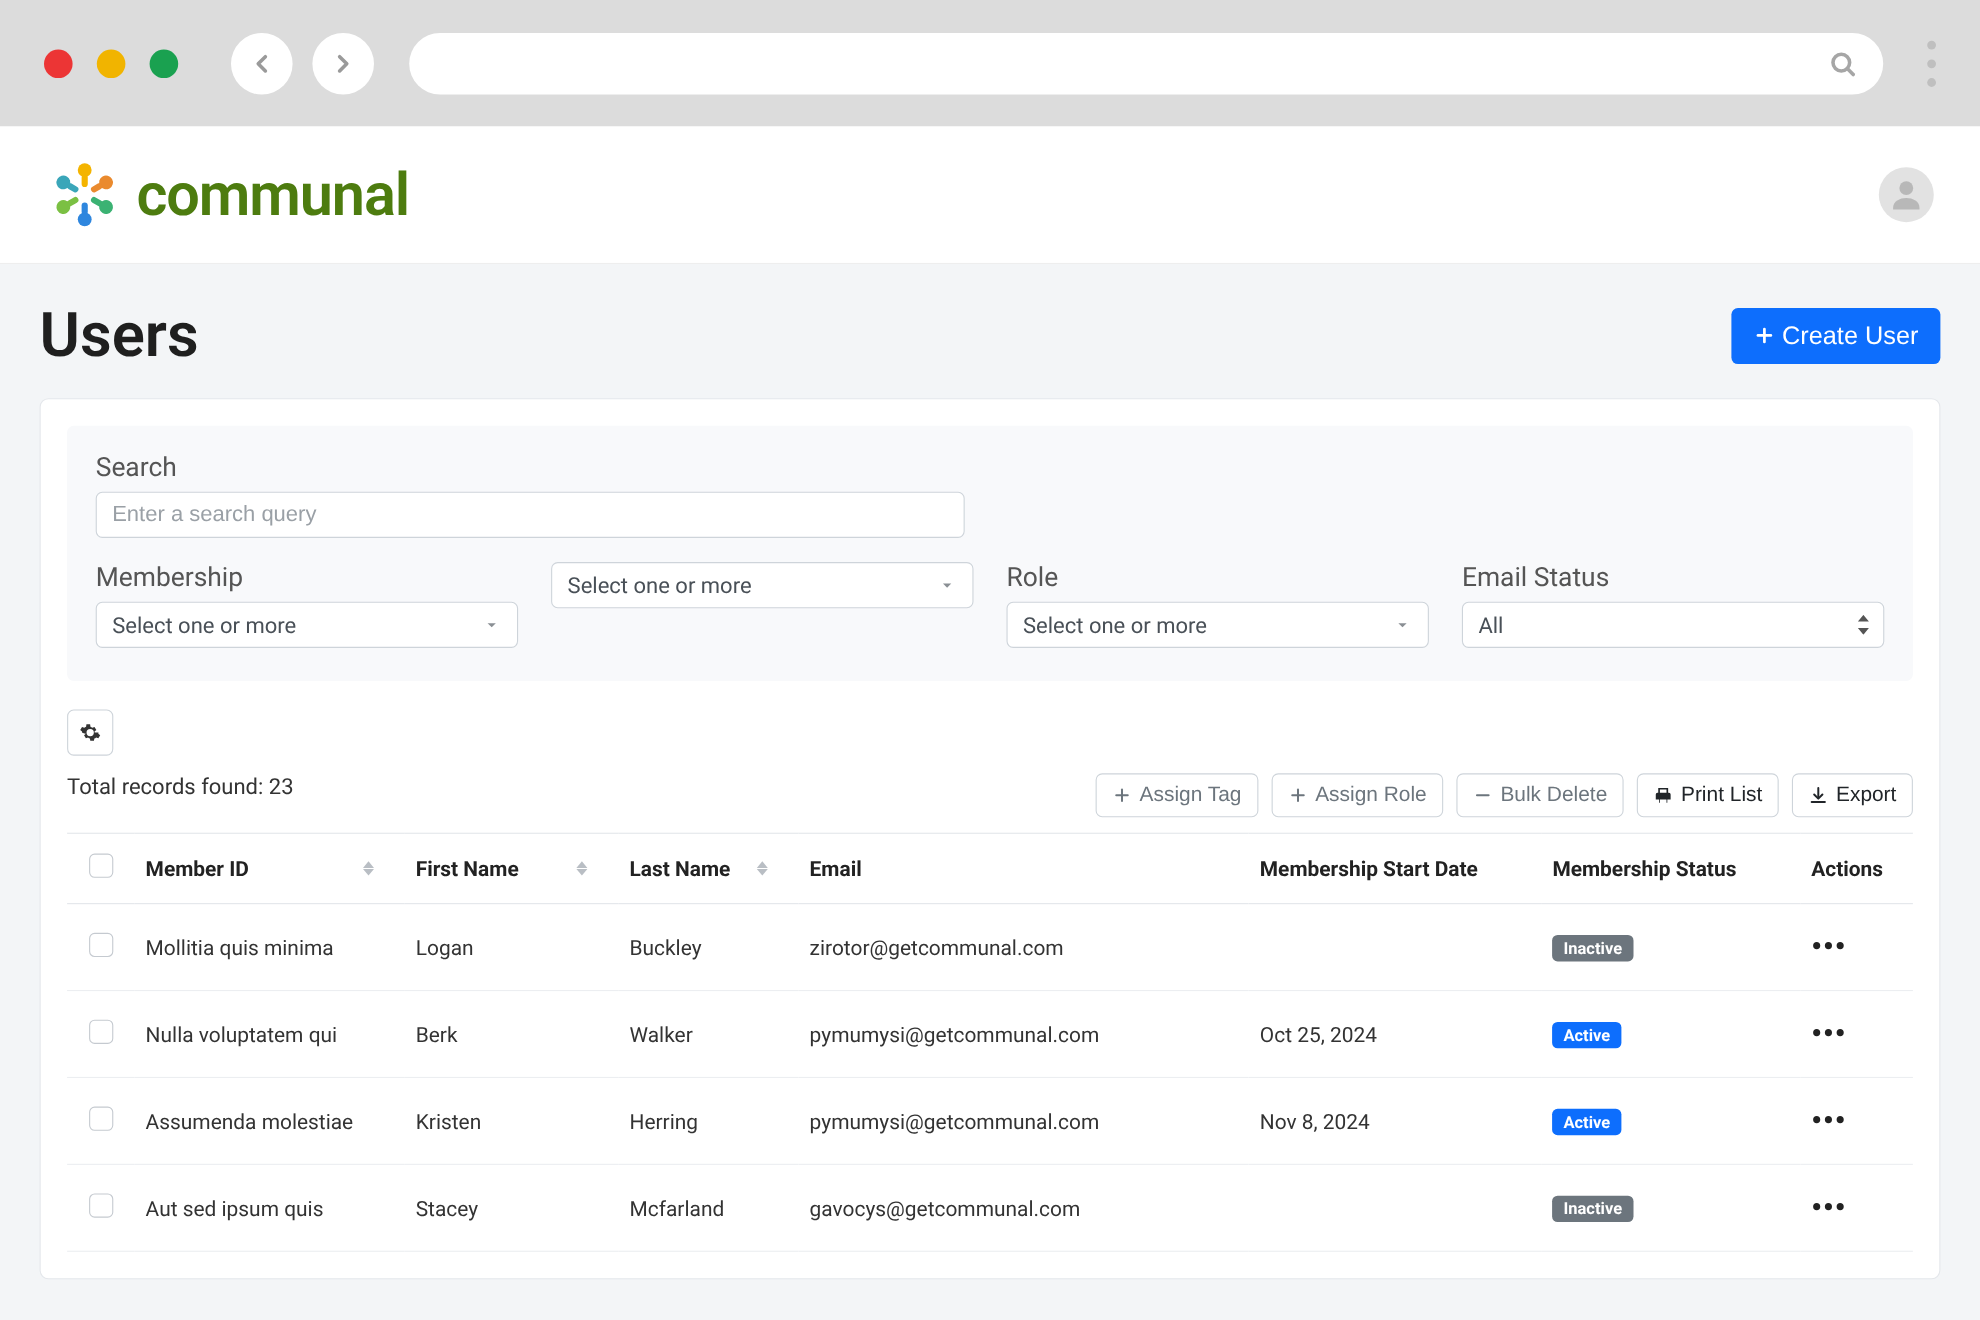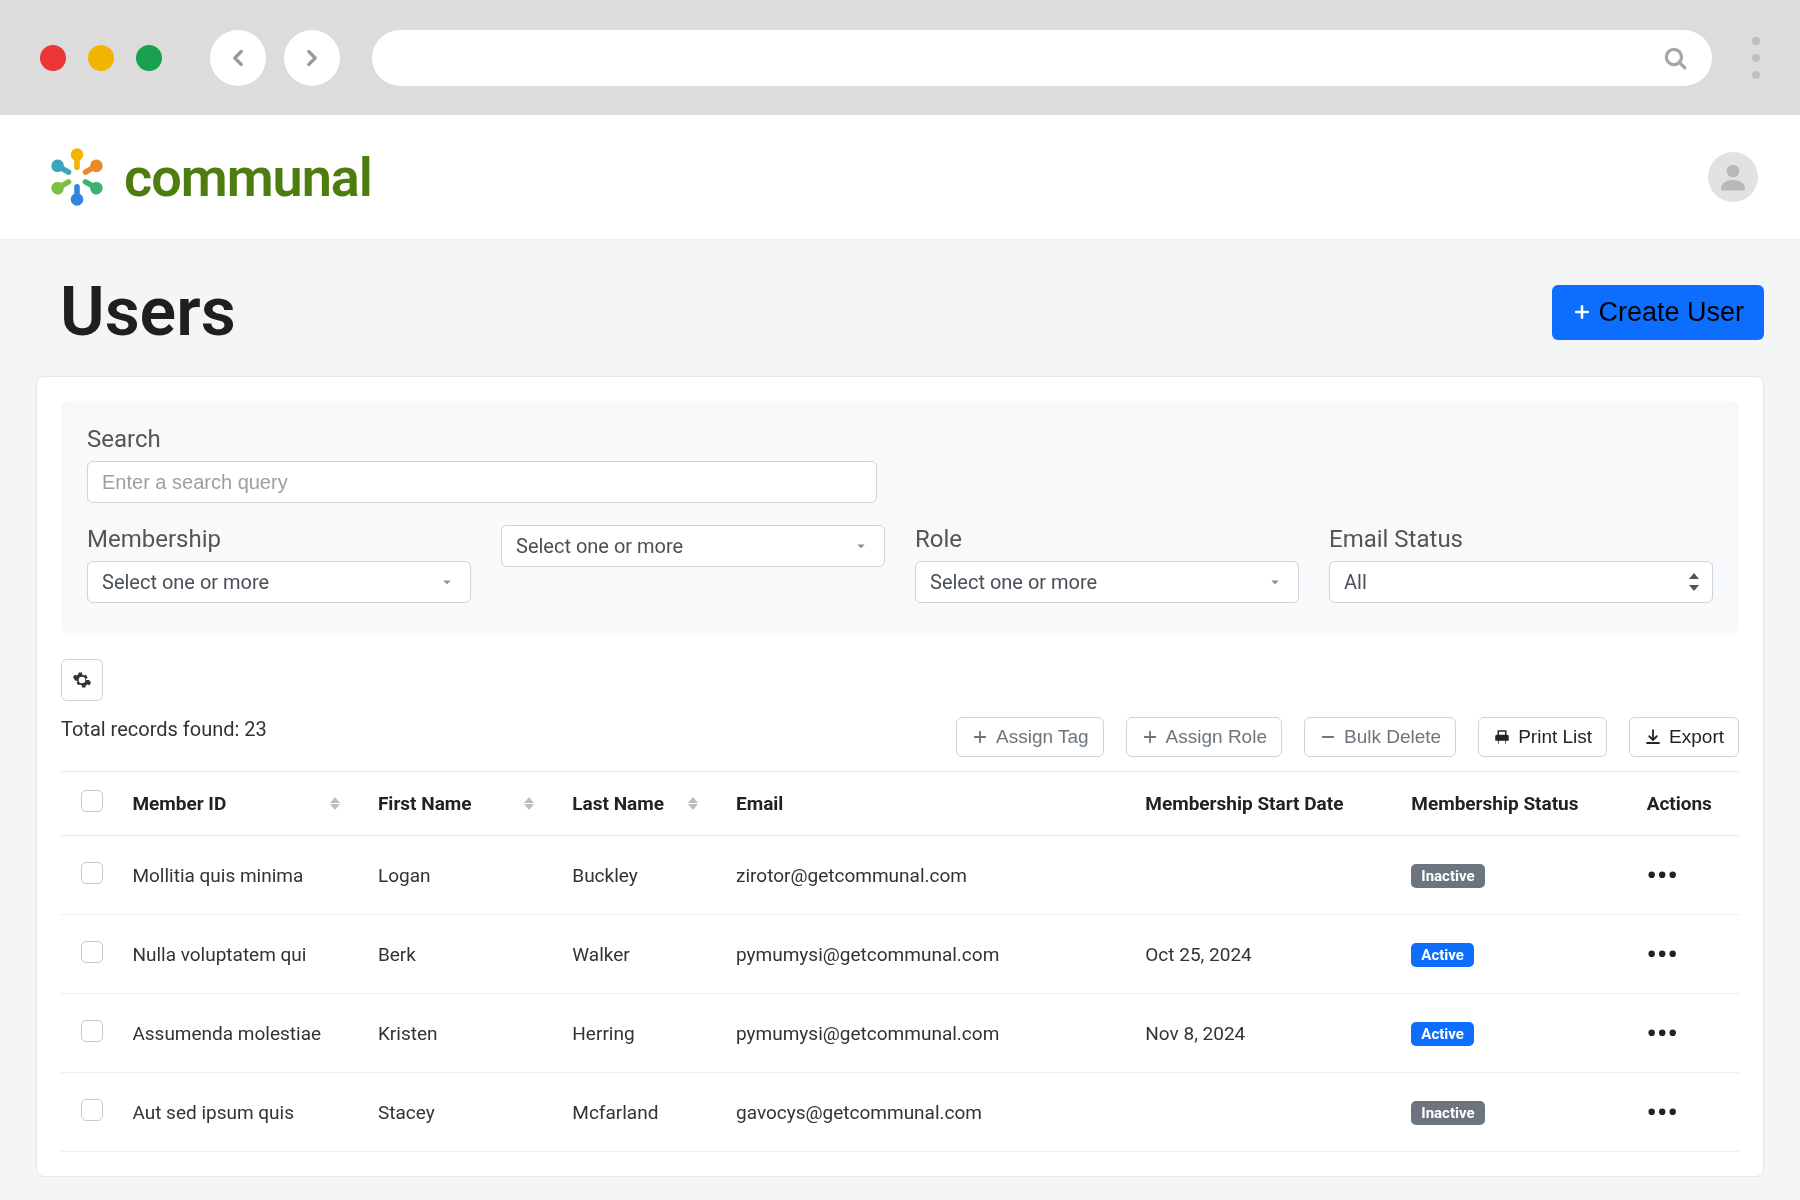--- a/index.html
+++ b/index.html
@@ -23,22 +23,22 @@
 .app-header { height: 125px; background: #fff; border-bottom: 1px solid #eee; display: flex; align-items: center; justify-content: space-between; padding: 0 42px; }
 .brand { display: flex; align-items: center; gap: 12px; }
 .brand-logo { width: 70px; height: 70px; }
 .brand-name { font-size: 54px; font-weight: 600; letter-spacing: -1px; color: #4d7c0f; }
 .avatar { width: 50px; height: 50px; border-radius: 50%; background: #e2e2e2; display: flex; align-items: center; justify-content: center; }
 .avatar svg { width: 36px; height: 36px; color: #b8b8b8; }
 
 
 .page { background: #f3f5f7; padding: 32px 36px; min-height: calc(1200px - 115px - 125px); }
 .page-head { display: flex; justify-content: space-between; align-items: center; margin-bottom: 24px; }
-.page-title { font-size: 68px; font-weight: 600; color: #1f1f1f; margin-left: 24px; }
-.btn-primary { background: #0d6efd; color: #000000; border: none; border-radius: 6px; padding: 12px 20px; font-size: 27px; font-weight: 500; display: inline-flex; align-items: center; gap: 6px; cursor: pointer; }
+.page-title { font-size: 56px; font-weight: 600; color: #1f1f1f; }
+.btn-primary { background: #0d6efd; color: #ffffff; border: none; border-radius: 6px; padding: 12px 20px; font-size: 23px; font-weight: 500; display: inline-flex; align-items: center; gap: 6px; cursor: pointer; }
 .btn-primary svg { width: 20px; height: 20px; stroke: #fff; }
 
 .card { background: #fff; border: 1px solid #e4e7eb; border-radius: 8px; padding: 24px; }
 
 .filter-panel { background: #f8f9fb; border-radius: 6px; padding: 24px 26px 30px 26px; }
 .filter-row1 { margin-bottom: 22px; }
 .filter-label { font-size: 24px; color: #555; margin-bottom: 8px; display: block; }
 .text-input { width: 790px; max-width: 100%; height: 42px; border: 1px solid #ced4da; border-radius: 6px; padding: 0 14px; font-size: 20px; color: #495057; background: #fff; }
 .text-input::placeholder { color: #9aa0a6; }
 .filter-row2 { display: flex; gap: 30px; }
@@ -46,21 +46,21 @@
 .select { height: 42px; border: 1px solid #ced4da; border-radius: 6px; background: #fff; padding: 0 14px; font-size: 20px; color: #495057; display: flex; align-items: center; justify-content: space-between; cursor: pointer; }
 .select .caret { color: #8a8f94; }
 .select-wrap { position: relative; }
 .select-wrap .updown { position: absolute; right: 12px; top: 50%; transform: translateY(-50%); color: #555; pointer-events:none; }
 
 .toolbar { margin-top: 26px; }
 .gear-btn { width: 42px; height: 42px; border: 1px solid #ced4da; border-radius: 6px; background: #fff; display: inline-flex; align-items: center; justify-content: center; cursor: pointer; }
 .gear-btn svg { width: 20px; height: 20px; color: #333; }
 .toolbar-row { display: flex; justify-content: space-between; margin-top: 16px; }
 .records-found { font-size: 20px; color: #333; }
-.action-buttons { display: flex; gap: 22px; border-radius: 15px; }
+.action-buttons { display: flex; gap: 12px; border-radius: 15px; }
 .btn-outline { border: 1px solid #ced4da; background: #fff; border-radius: 6px; padding: 8px 14px; font-size: 19px; color: #6c757d; display: inline-flex; align-items: center; gap: 7px; cursor: pointer; }
 .btn-outline.dark { color: #212529; }
 .btn-outline svg { width: 18px; height: 18px; }
 
 
 .table { width: 100%; border-collapse: collapse; margin-top: 14px; }
 .table th { text-align: left; font-size: 19px; font-weight: 700; color: #222; padding: 18px 10px; border-top: 1px solid #e3e6ea; border-bottom: 1px solid #e3e6ea; }
 .table td { font-size: 19px; color: #333; padding: 24px 10px; border-bottom: 1px solid #eceef1; }
 .table th:first-child, .table td:first-child { width: 60px; text-align: center; }
 .col-memberid { width: 240px; }

